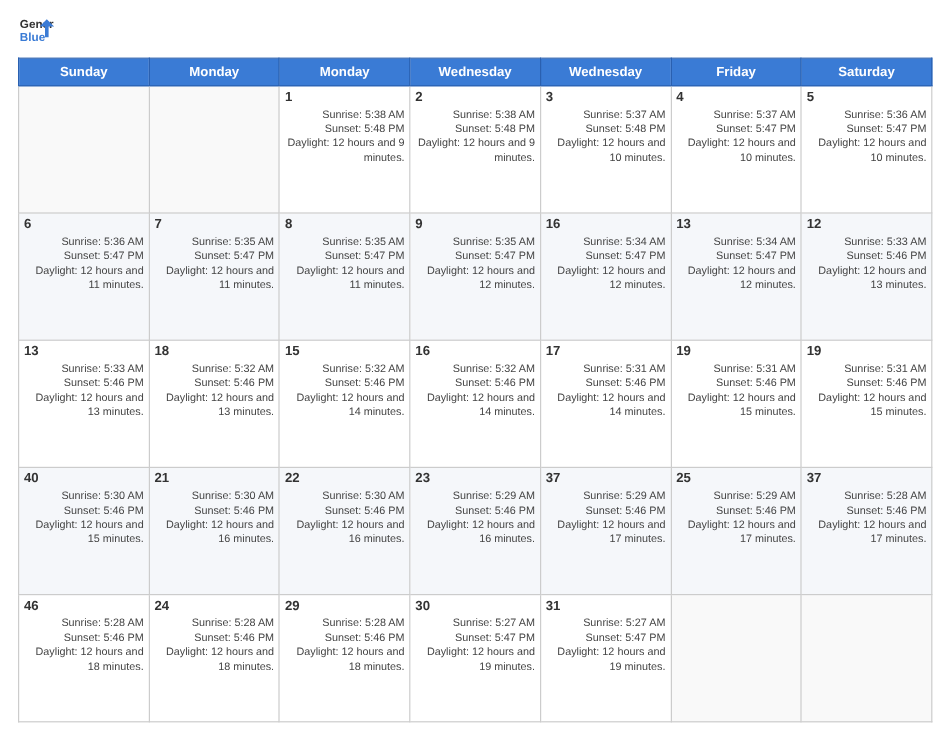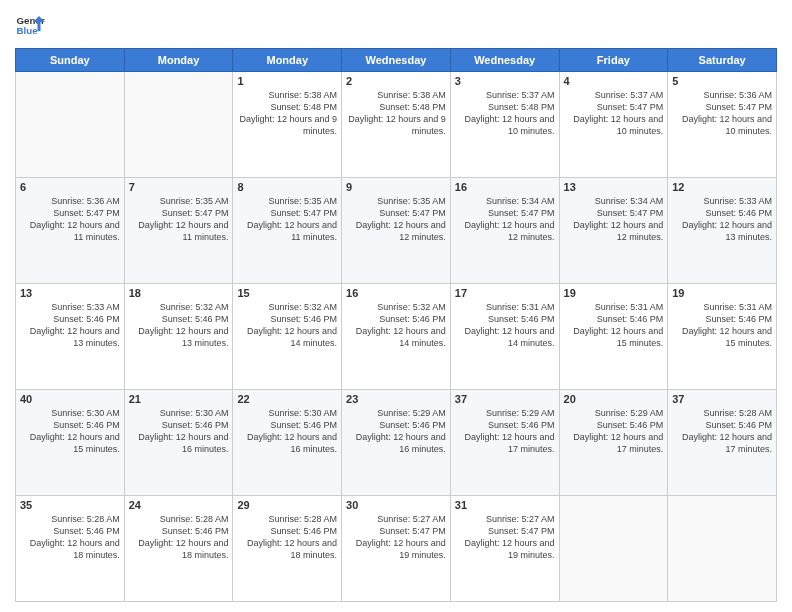--- a/index.html
+++ b/index.html
@@ -267,35 +267,35 @@
 Sunset: 5:46 PM
 Daylight: 12 hours and 16 minutes.</div>
           </td>
           <td>
             <span class="day-num">37</span>
             <div class="day-info" style="white-space: pre-line;">Sunrise: 5:29 AM
 Sunset: 5:46 PM
 Daylight: 12 hours and 17 minutes.</div>
           </td>
           <td>
-            <span class="day-num">20</span>
+            <span class="day-num">25</span>
             <div class="day-info" style="white-space: pre-line;">Sunrise: 5:29 AM
 Sunset: 5:46 PM
 Daylight: 12 hours and 17 minutes.</div>
           </td>
           <td>
             <span class="day-num">37</span>
             <div class="day-info" style="white-space: pre-line;">Sunrise: 5:28 AM
 Sunset: 5:46 PM
 Daylight: 12 hours and 17 minutes.</div>
           </td>
         </tr>
         <tr>
           <td>
-            <span class="day-num">35</span>
+            <span class="day-num">46</span>
             <div class="day-info" style="white-space: pre-line;">Sunrise: 5:28 AM
 Sunset: 5:46 PM
 Daylight: 12 hours and 18 minutes.</div>
           </td>
           <td>
             <span class="day-num">24</span>
             <div class="day-info" style="white-space: pre-line;">Sunrise: 5:28 AM
 Sunset: 5:46 PM
 Daylight: 12 hours and 18 minutes.</div>
           </td>

